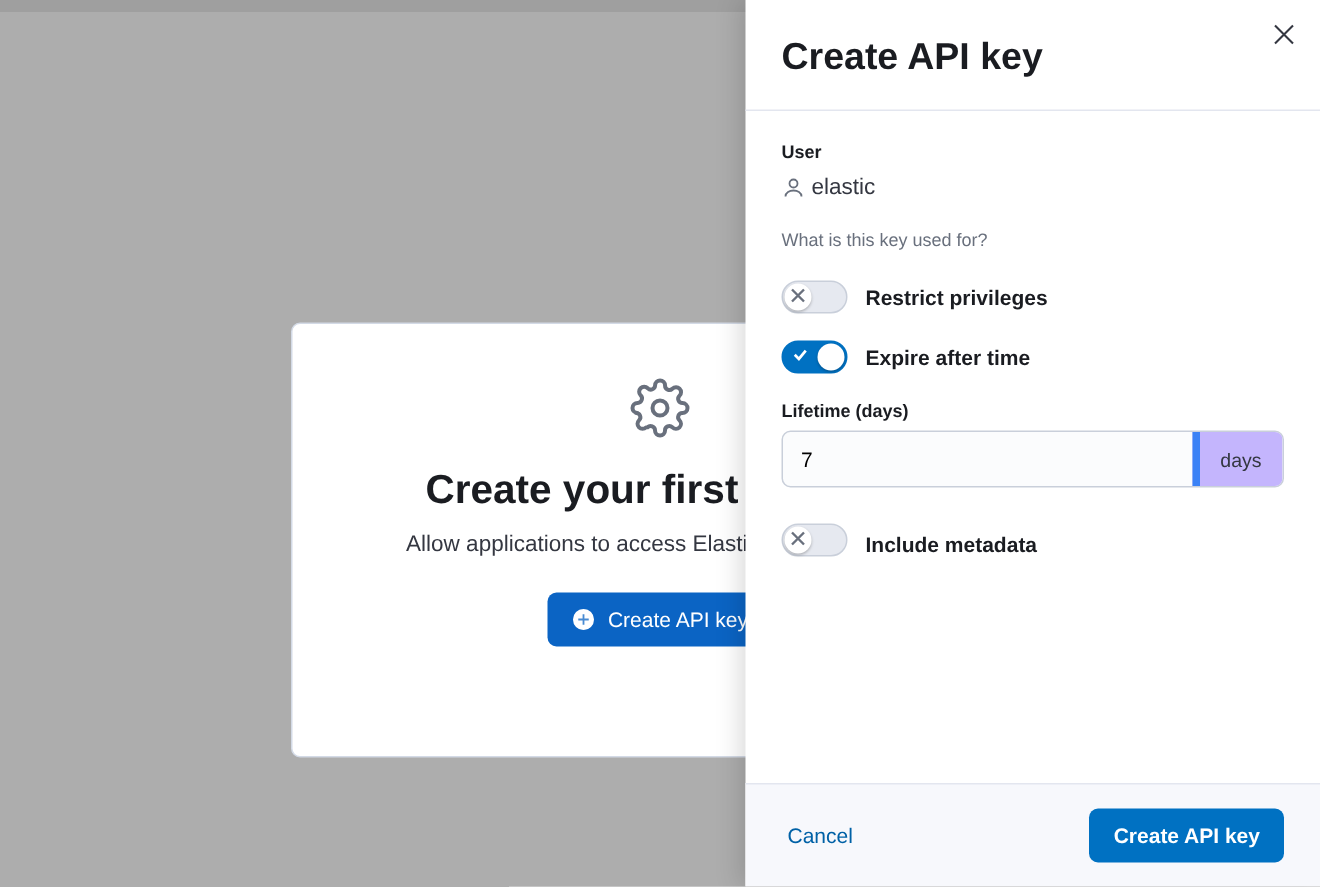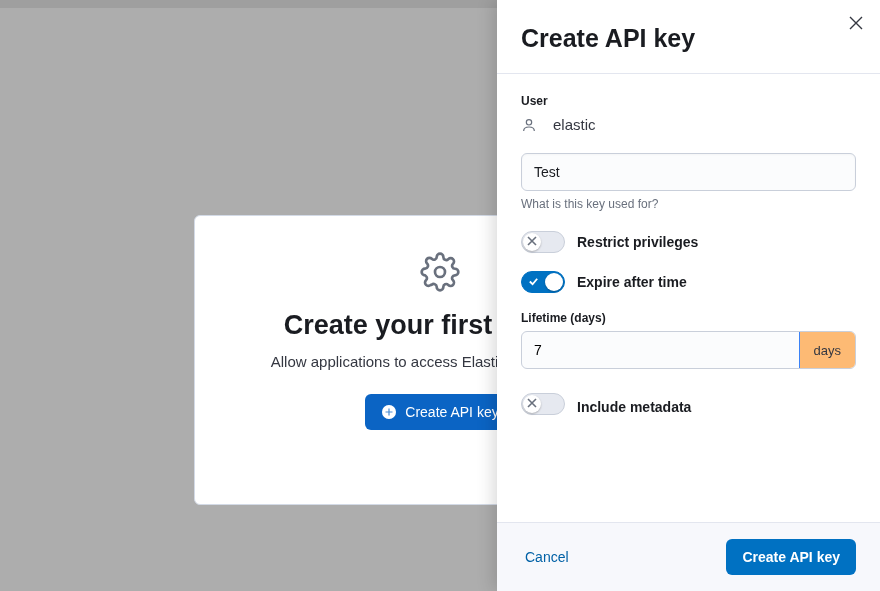--- a/index.html
+++ b/index.html
@@ -111,21 +111,21 @@
     .field-label {
       font-size: 12px;
       font-weight: 600;
       color: #1a1c21;
       margin-bottom: 6px;
       display: block;
     }
     .user-row {
       display: flex;
       align-items: center;
-      gap: 16px;
+      gap: 4px;
       font-size: 15px;
       color: #343741;
       margin-bottom: 20px;
       margin-top: 8px;
     }
     .user-icon { color: #69707d; display:inline-flex; }
     .text-input {
       width: 100%;
       border: 1px solid #c9cfda;
       background: #fbfcfd;
@@ -183,22 +183,22 @@
     }
     .input-group input {
       flex: 1;
       border: none;
       padding: 10px 12px;
       font-size: 14px;
       background: transparent;
       outline: none;
     }
     .input-addon {
-      background: #fdba74;
-      border-left: 1px solid #3b82f6;
+      background: #c4b5fd;
+      border-left: 5px solid #3b82f6;
       padding: 10px 14px;
       font-size: 13px;
       color: #343741;
       display: flex; align-items:center;
     }
     .flyout-footer {
       border-top: 1px solid #e3e6ef;
       background: #f7f8fc;
       padding: 16px 24px;
       display: flex;
@@ -275,21 +275,20 @@
           <svg width="16" height="16" viewBox="0 0 24 24" fill="none" stroke="currentColor" stroke-width="1.8">
               <circle cx="12" cy="8" r="4"></circle>
               <path d="M4 21c0-4 4-6 8-6s8 2 8 6"></path>
             </svg>
         </span>
         <span>elastic</span>
       </div>
     </div>
 
     <div class="section">
-      <input class="text-input" type="text" value="Test" style="">
       <div class="help-text">What is this key used for?</div>
     </div>
 
     <div class="toggle-row">
       <span class="toggle off">
         <span class="knob">
           <span class="icon-mark icon-x">
             <svg width="10" height="10" viewBox="0 0 10 10" stroke="currentColor" stroke-width="1.6" fill="none">
                 <path d="M1 1l8 8M9 1L1 9"></path>
               </svg>

